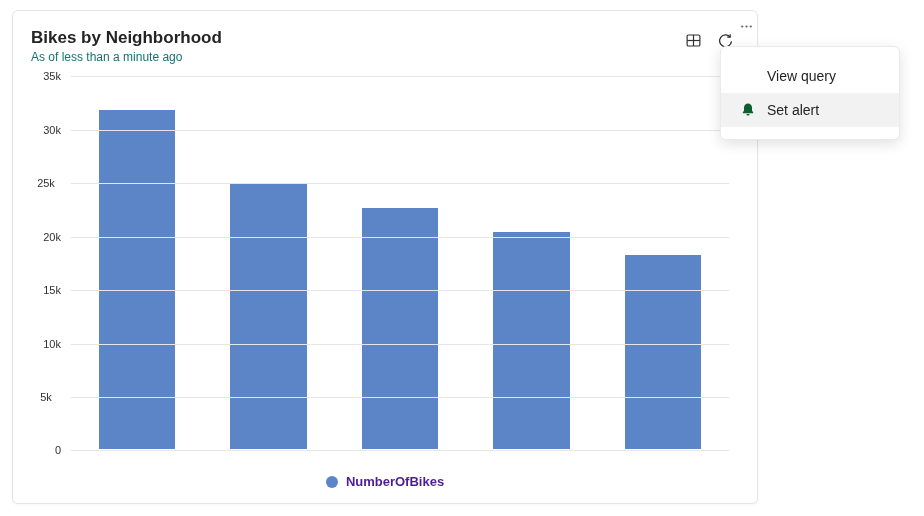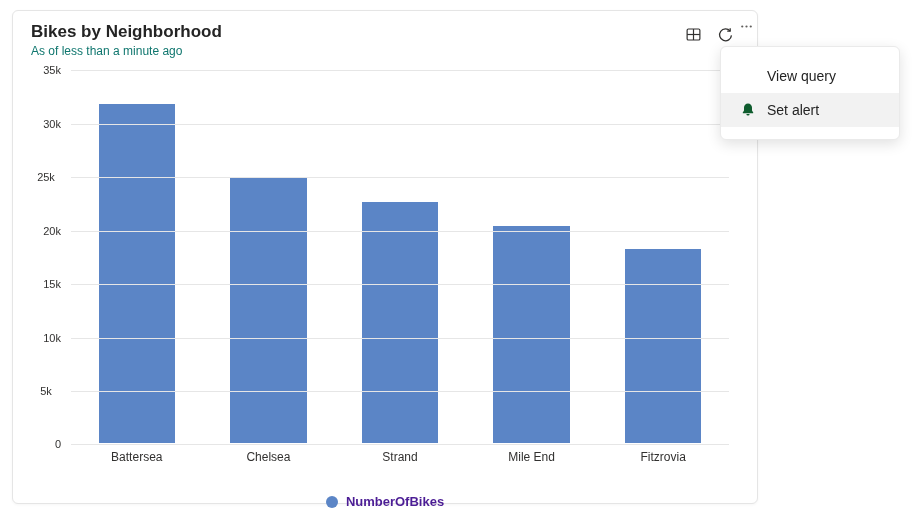--- a/index.html
+++ b/index.html
@@ -12,21 +12,21 @@
     overflow: hidden;
   }
   .card {
     position: absolute;
     left: 12px; top: 10px;
     width: 746px; height: 494px;
     border: 1px solid #e5e5e5;
     border-radius: 6px;
     background: #ffffff;
     box-shadow: 0 1px 3px rgba(0,0,0,0.04);
-    padding: 11px 18px 10px 18px;
+    padding: 17px 18px 10px 18px;
   }
   .card-header {
     display: flex;
     justify-content: space-between;
     align-items: flex-start;
   }
   .title {
     font-size: 17px;
     font-weight: 600;
     color: #242424;
@@ -205,27 +205,20 @@
         <div class="gridline" style="top: 320.571px;"></div>
         <div class="gridline" style="top: 267.143px;"></div>
         <div class="gridline" style="top: 213.714px;"></div>
         <div class="gridline" style="top: 160.286px;"></div>
         <div class="gridline" style="top: 106.857px;"></div>
         <div class="gridline" style="top: 53.4286px;"></div>
         <div class="gridline" style="top: 0px;"></div>
       </div>
   </div>
 
-  <div class="x-axis" id="x-axis">
-      <div class="x-tick" style="left: 10%;">Battersea</div>
-      <div class="x-tick" style="left: 30%;">Chelsea</div>
-      <div class="x-tick" style="left: 50%;">Strand</div>
-      <div class="x-tick" style="left: 70%;">Mile End</div>
-      <div class="x-tick" style="left: 90%;">Fitzrovia</div>
-    </div>
 
   <div class="legend">
     <div class="legend-swatch"></div>
     <span>NumberOfBikes</span>
   </div>
 
 </div>
 
 <div class="icon-btn" style="position:absolute; left:732px; top:14px;">
   <span>

